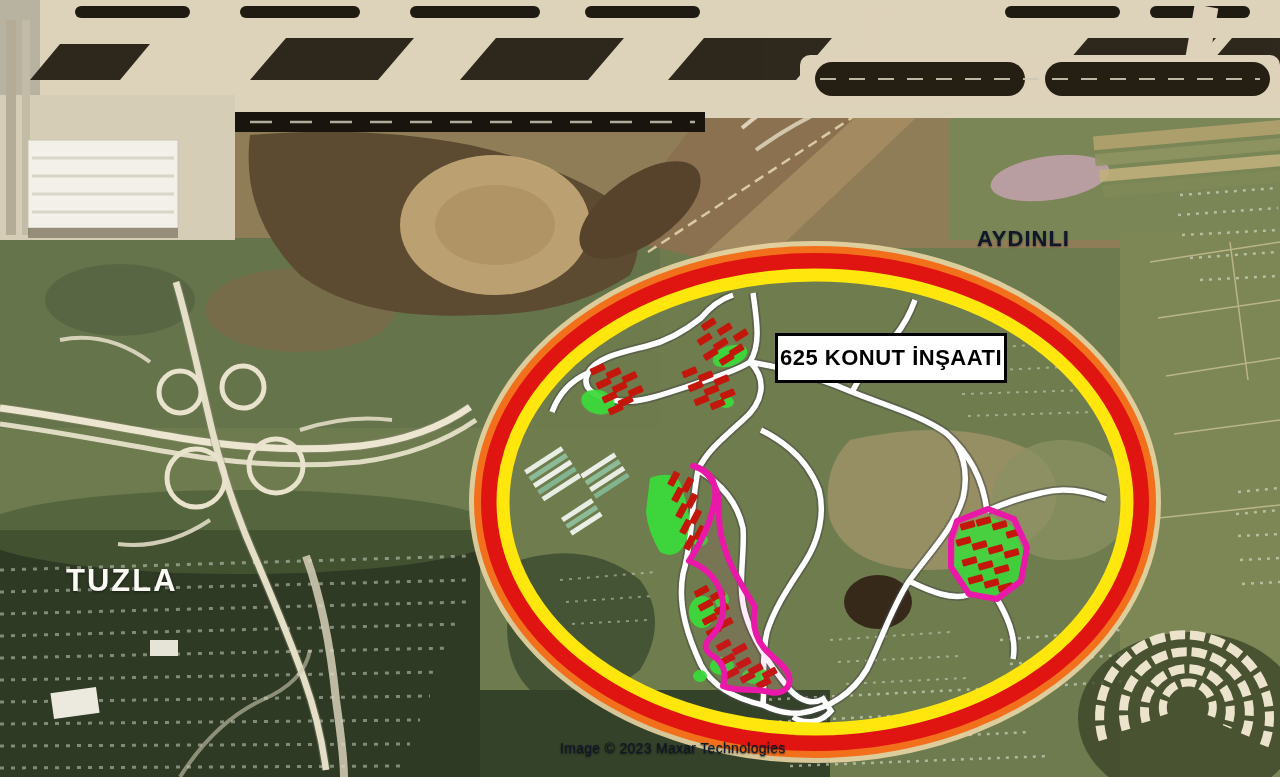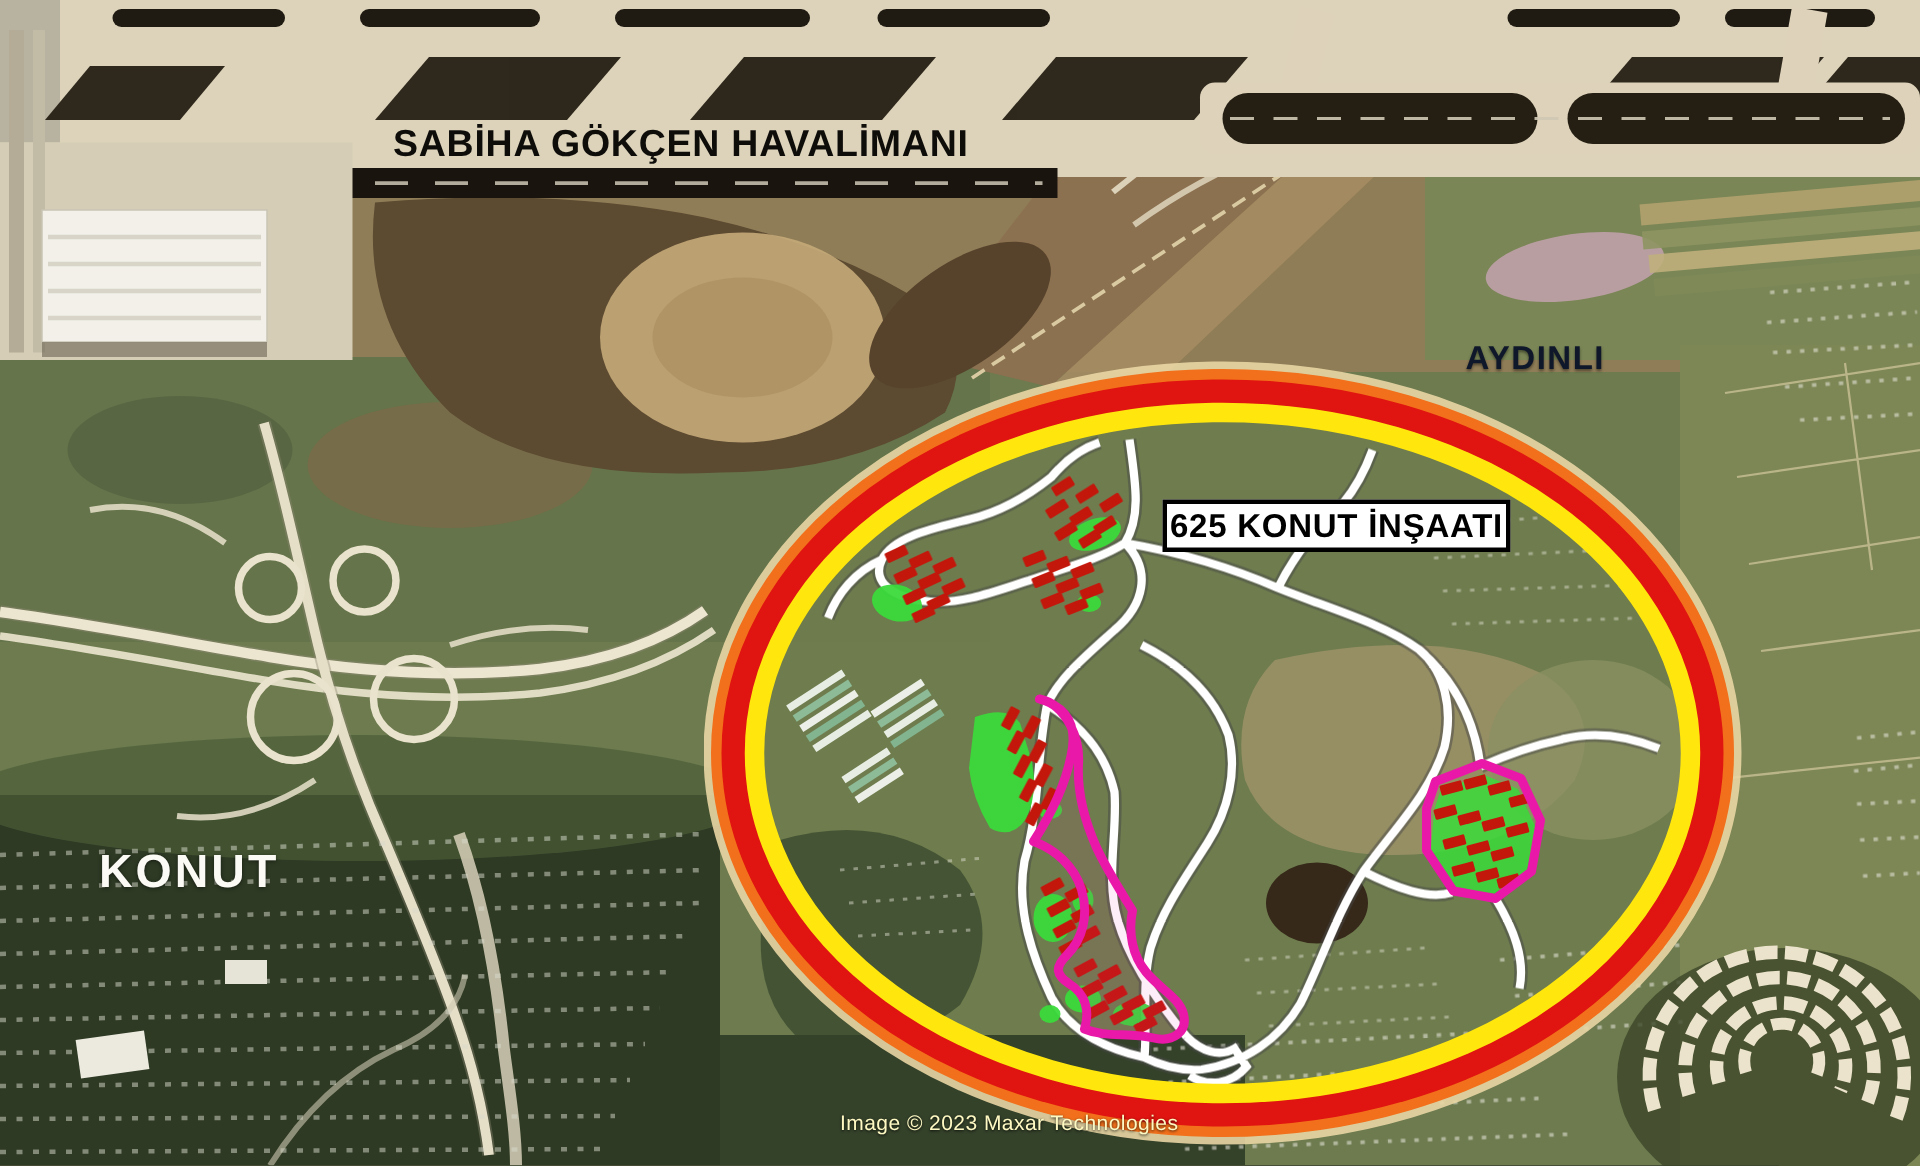--- a/index.html
+++ b/index.html
@@ -5,25 +5,25 @@
   html,body{margin:0;padding:0;background:#222;}
   .stage{position:relative;width:1280px;height:777px;overflow:hidden;
          font-family:"Liberation Sans",sans-serif;background:#6d7b4f;}
   .stage svg{position:absolute;left:0;top:0;}
   .lbl{position:absolute;font-weight:bold;white-space:nowrap;line-height:1;}
   .lbl-airport{left:262px;top:84px;font-size:25px;letter-spacing:.5px;color:#0e0d0a;}
   .lbl-aydinli{left:977px;top:228px;font-size:22px;letter-spacing:1px;color:#0f172a;
                text-shadow:0 1px 2px rgba(0,0,0,.45);}
   .lbl-tuzla{left:66px;top:565px;font-size:31px;letter-spacing:2px;color:#fbfaf5;
              text-shadow:0 1px 3px rgba(0,0,0,.5);}
-  .anno-box{position:absolute;left:775px;top:333px;width:232px;height:35px;
+  .anno-box{position:absolute;left:775px;top:333px;width:232px;height:50px;
             background:#ffffff;border:3px solid #000;box-sizing:border-box;
             display:flex;align-items:center;justify-content:center;
             font-weight:bold;font-size:22px;color:#000;letter-spacing:.5px;}
-  .attribution{position:absolute;left:560px;top:740px;font-size:14px;color:#fef9c3;
+  .attribution{position:absolute;left:560px;top:740px;font-size:14px;color:#0f172a;
                letter-spacing:.3px;text-shadow:0 1px 2px rgba(0,0,0,.85);}
 </style>
 </head>
 <body>
 
 <div class="stage">
 
 <svg width="1280" height="777" viewBox="0 0 1280 777">
 
   <g>
@@ -278,18 +278,17 @@
   </g>
 
   <g fill="none">
     <ellipse cx="815" cy="502" rx="337" ry="252" stroke="#e9d6a4" stroke-width="18" opacity=".9"></ellipse>
     <ellipse cx="815" cy="502" rx="332" ry="247" stroke="#f2701b" stroke-width="18"></ellipse>
     <ellipse cx="815" cy="502" rx="326" ry="241" stroke="#e01410" stroke-width="16"></ellipse>
     <ellipse cx="815" cy="502" rx="312" ry="227" stroke="#ffe70d" stroke-width="13"></ellipse>
   </g>
 </svg>
 
-  <div class="lbl lbl-airport">SABİHA GÖKÇEN HAVALİMANI</div>
   <div class="lbl lbl-aydinli">AYDINLI</div>
-  <div class="lbl lbl-tuzla">KONUT</div>
+  <div class="lbl lbl-tuzla">TUZLA</div>
   <div class="anno-box">625 KONUT İNŞAATI</div>
   <div class="attribution">Image © 2023 Maxar Technologies</div>
 </div>
 
 </body></html>

